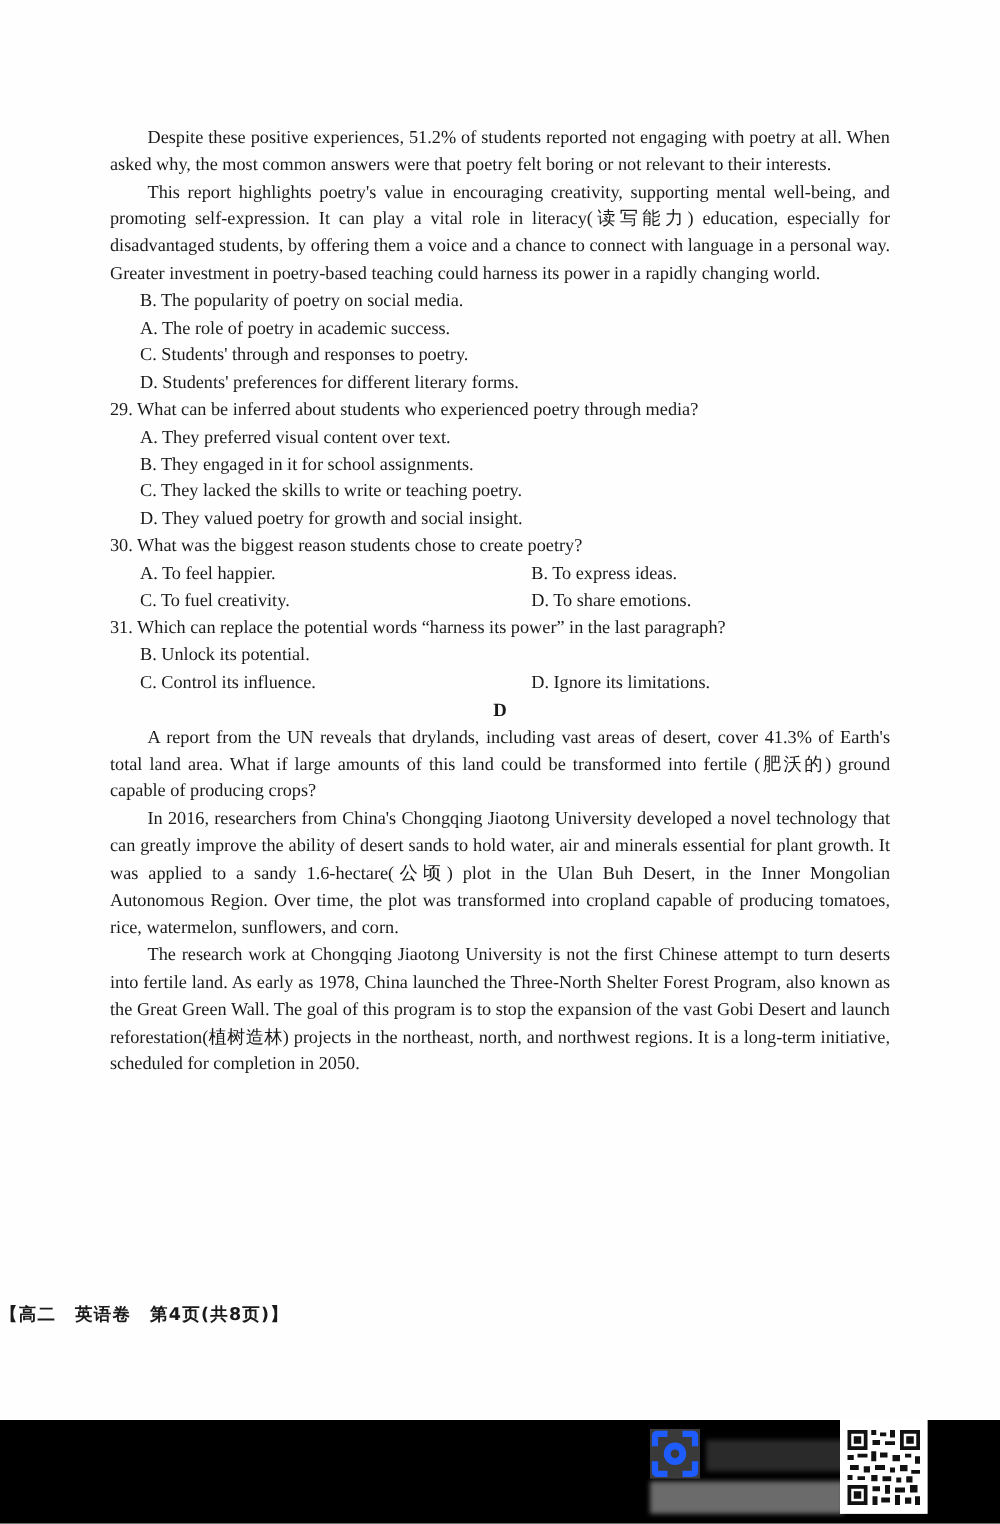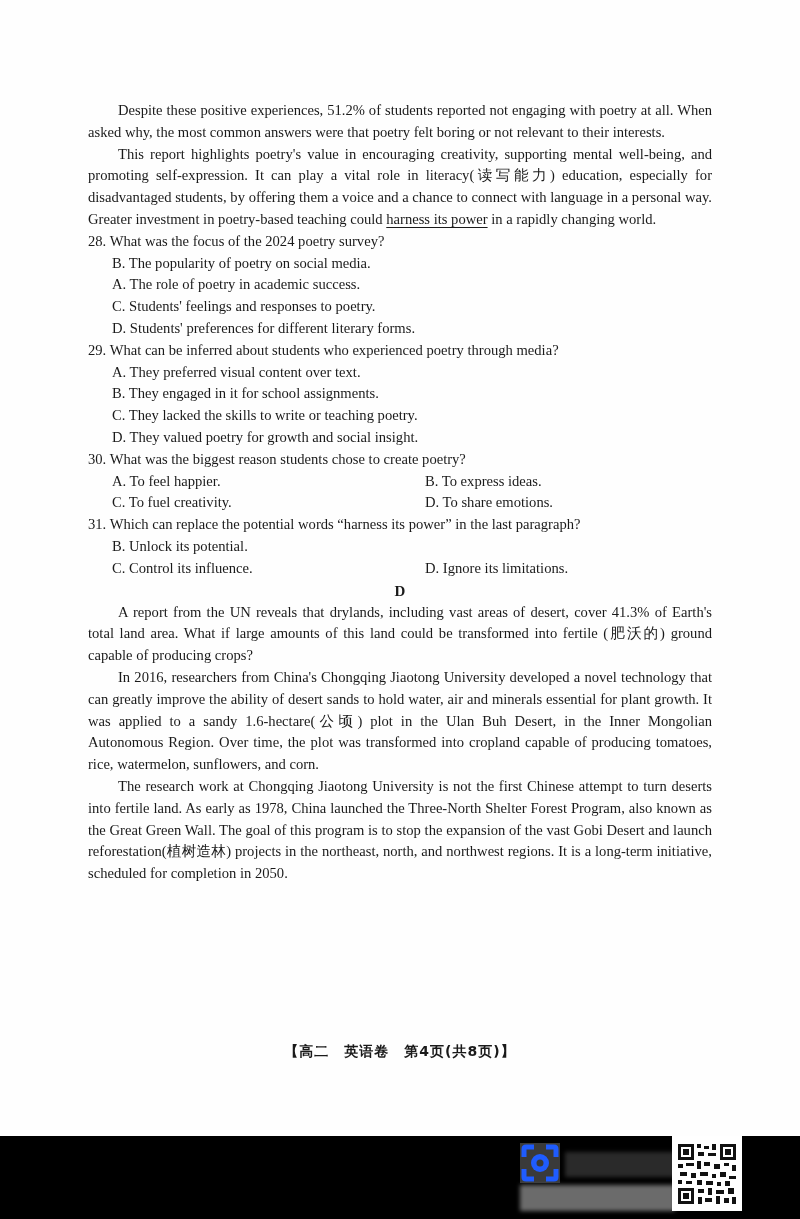--- a/index.html
+++ b/index.html
@@ -4,51 +4,50 @@
 <style>
   html, body { margin: 0; padding: 0; }
   body {
     width: 800px; height: 1219px; position: relative; overflow: hidden;
     background: #fefefe; color: #1a1a1a;
     font-family: "Liberation Serif", "DejaVu Serif", serif;
   }
   .page { position: absolute; left: 0; top: 0; width: 739px; height: 1136px; background: #fefefe; }
   .content { position: absolute; left: 88px; top: 100px; width: 624px; font-size: 14.6px; line-height: 21.8px; }
   .para { margin: 0; text-align: justify; text-indent: 30px; }
-  .u { text-decoration: underline; text-underline-offset: 3px; }
+  .u { text-underline-offset: 3px; }
   .q { margin: 0; }
   .opt { margin: 0; padding-left: 24px; }
   .opt2 { display: flex; padding-left: 24px; }
   .opt2 > span { display: block; }
   .opt2 > span:first-child { width: 313px; }
   .section { text-align: center; font-weight: bold; margin: 0; padding-left: 0; font-size: 15px; line-height: 22px; }
   .footer {
-    position: absolute; left: 0; width: 800px; top: 1043px; text-align: center;
+    position: absolute; left: 0; width: 800px; top: 1043px; 
     font-family: "DejaVu Sans", sans-serif; font-size: 14px; font-weight: bold; letter-spacing: 1px;
   }
   .bar { position: absolute; left: 0; top: 1136px; width: 800px; height: 83px; background: #000; }
   .logo-box { position: absolute; left: 520px; top: 1143px; width: 40px; height: 40px; }
   .logo-blur1 { position: absolute; left: 565px; top: 1152px; width: 130px; height: 25px; background: #2a2a2a; filter: blur(2px); }
   .logo-blur2 { position: absolute; left: 520px; top: 1185px; width: 155px; height: 26px; background: #6b6b6b; filter: blur(2px); }
   .qr { position: absolute; left: 672px; top: 1136px; width: 70px; height: 75px; background: #fff; }
 </style>
 </head>
 <body>
 
 <div class="page">
   <div class="content">
 
     <p class="para">Despite these positive experiences, 51.2% of students reported not engaging with poetry at all. When asked why, the most common answers were that poetry felt boring or not relevant to their interests.</p>
     <p class="para"><span>This report highlights poetry's value in encouraging creativity, supporting mental well-being, and promoting self-expression. It can play a vital role in literacy(读写能力) education, especially for disadvantaged students, by offering them a voice and a chance to connect with language in a personal way. Greater investment in poetry-based teaching could </span><span class="u">harness its power</span><span> in a rapidly changing world.</span></p>
 
     <div>
-      <p class="q"><span>28.</span> <span>What was the focus of the 2024 poetry survey?</span></p>
       <p class="opt">B. The popularity of poetry on social media.</p>
       <p class="opt">A. The role of poetry in academic success.</p>
-      <p class="opt">C. Students' feelings and responses to poetry.</p>
+      <p class="opt">C. Students' through and responses to poetry.</p>
       <p class="opt">D. Students' preferences for different literary forms.</p>
     </div>
 
     <div>
       <p class="q"><span>29.</span> <span>What can be inferred about students who experienced poetry through media?</span></p>
       <p class="opt">A. They preferred visual content over text.</p>
       <p class="opt">B. They engaged in it for school assignments.</p>
       <p class="opt">C. They lacked the skills to write or teaching poetry.</p>
       <p class="opt">D. They valued poetry for growth and social insight.</p>
     </div>

